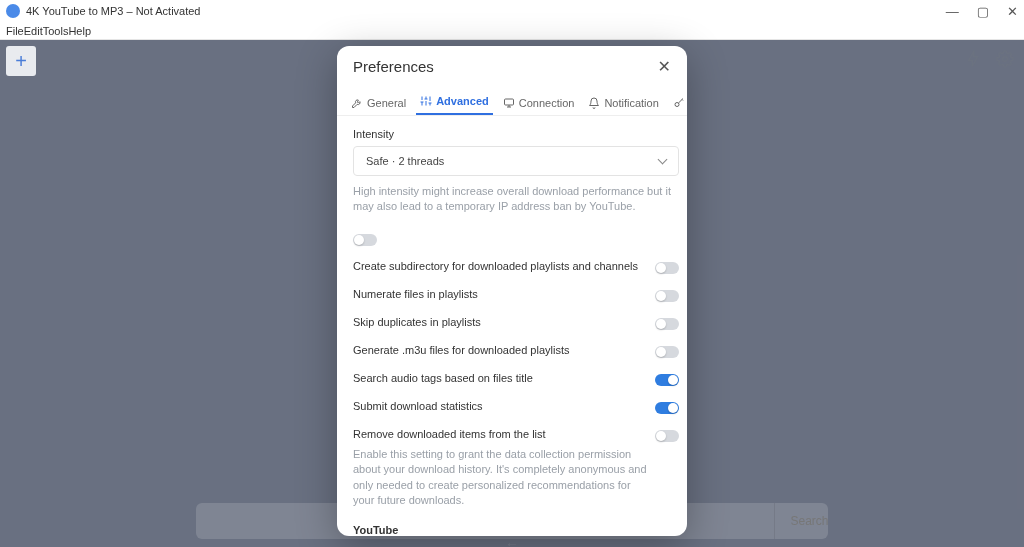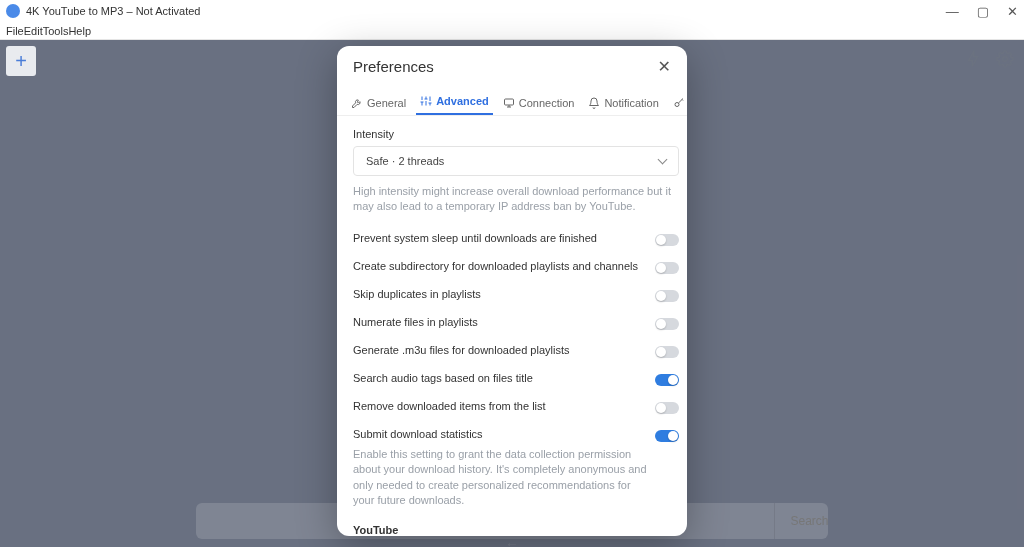--- a/index.html
+++ b/index.html
@@ -147,50 +147,49 @@
 
     <div class="modal-body">
       <div class="sect-label">Intensity</div>
       <div class="dropdown">
         <span>Safe · 2 threads</span>
         <span class="chev"></span>
       </div>
       <div class="hint">High intensity might increase overall download performance but it may also lead to a temporary IP address ban by YouTube.</div>
 
       <div class="row">
-        <span class="row-label">Prevent system sleep until downloads are finished</span>
         <div class="toggle"></div>
       </div>
       <div class="row">
         <span class="row-label">Create subdirectory for downloaded playlists and channels</span>
         <div class="toggle"></div>
       </div>
       <div class="row">
-        <span class="row-label">Skip duplicates in playlists</span>
+        <span class="row-label">Numerate files in playlists</span>
         <div class="toggle"></div>
       </div>
       <div class="row">
-        <span class="row-label">Numerate files in playlists</span>
+        <span class="row-label">Skip duplicates in playlists</span>
         <div class="toggle"></div>
       </div>
       <div class="row">
         <span class="row-label">Generate .m3u files for downloaded playlists</span>
         <div class="toggle"></div>
       </div>
       <div class="row">
         <span class="row-label">Search audio tags based on files title</span>
         <div class="toggle on"></div>
       </div>
       <div class="row">
+        <span class="row-label">Submit download statistics</span>
+        <div class="toggle on"></div>
+      </div>
+      <div class="row">
         <span class="row-label">Remove downloaded items from the list</span>
         <div class="toggle"></div>
-      </div>
-      <div class="row">
-        <span class="row-label">Submit download statistics</span>
-        <div class="toggle on"></div>
       </div>
       <div class="desc">Enable this setting to grant the data collection permission about your download history. It's completely anonymous and only needed to create personalized recommendations for your future downloads.</div>
 
       <div class="sect-head">YouTube</div>
 
     </div>
   </div>
 </div>
 
 </body></html>

